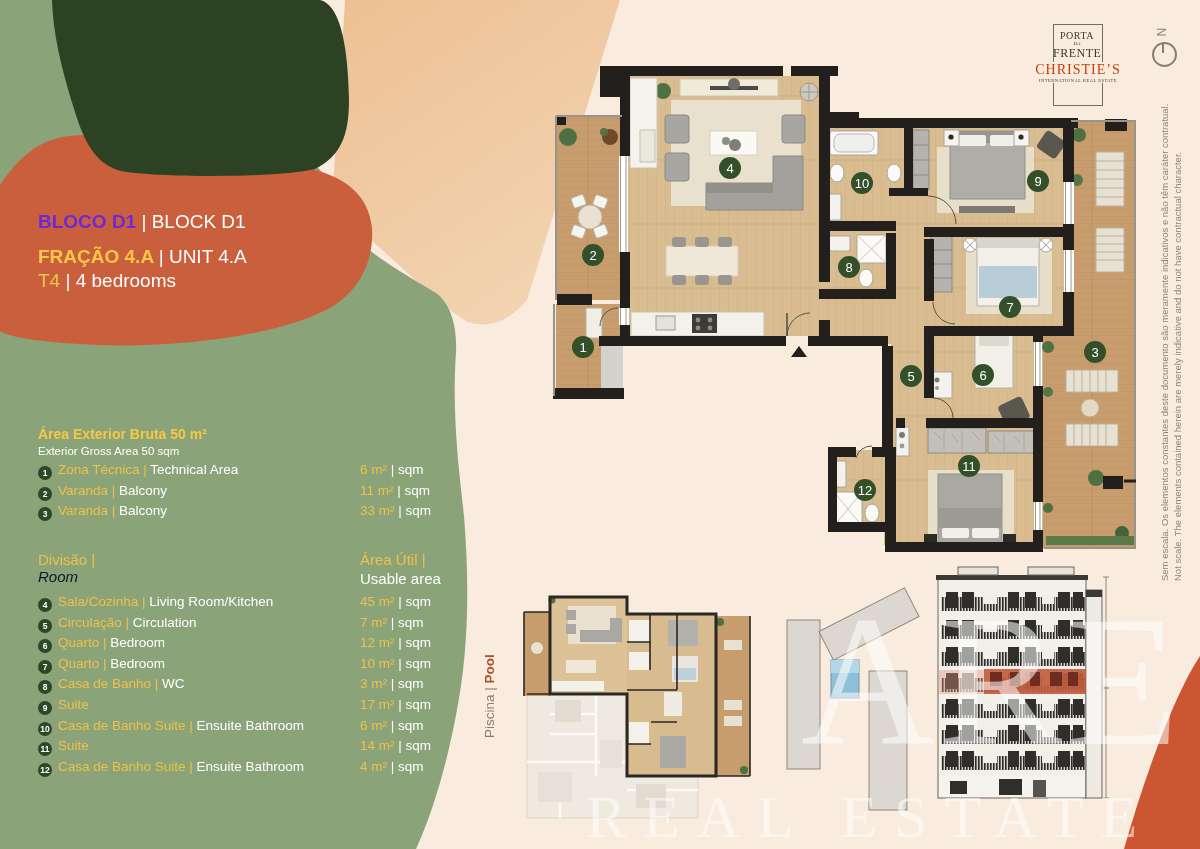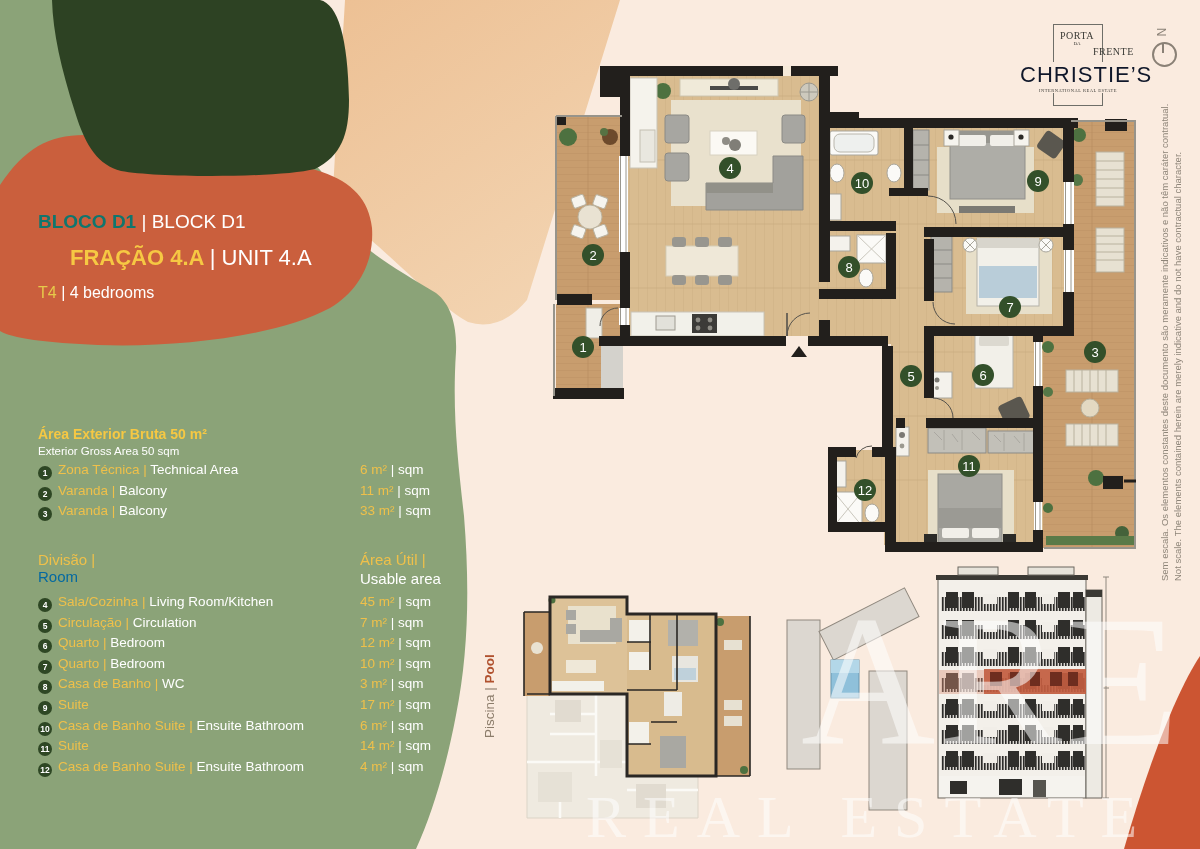--- a/index.html
+++ b/index.html
@@ -564,42 +564,42 @@
         </g>
   </g>
 
   <text x="801" y="744" font-family="Liberation Serif, serif" font-size="186" fill="#ffffff" opacity="0.55" letter-spacing="3">ARE</text>
 
   <text x="586" y="837" font-family="Liberation Serif, serif" font-size="60" fill="#ffffff" opacity="0.55" letter-spacing="17">REAL ESTATE</text>
 </svg>
 
 
 <div class="abs" style="left:38px;top:212px;width:420px;line-height:1.0;">
-  <div style="font-size:19px;color:#ffffff;"><span style="color:#0f766e;font-weight:bold;text-align:right;">BLOCO D1 </span>| BLOCK D1</div>
-  <div style="font-size:22px;color:#ffffff;margin-top:16px;margin-left:32px;"><span style="color:#f6c843;font-weight:bold;">FRAÇÃO 4.A </span>| UNIT 4.A</div>
-  <div style="font-size:16px;color:#ffffff;margin-top:16px;"><span style="color:#e6c94a;">T4 </span>| 4 bedrooms</div>
+  <div style="font-size:19px;color:#ffffff;"><span style="color:#6d28d9;font-weight:bold;text-align:right;">BLOCO D1 </span>| BLOCK D1</div>
+  <div style="font-size:19px;color:#ffffff;margin-top:16px;"><span style="color:#f6c843;font-weight:bold;">FRAÇÃO 4.A </span>| UNIT 4.A</div>
+  <div style="font-size:19px;color:#ffffff;margin-top:5px;"><span style="color:#e6c94a;">T4 </span>| 4 bedrooms</div>
 </div>
 
 <div class="abs" style="left:38px;top:361px;width:470px;">
 </div>
 
 <div class="abs" style="left:38px;top:426px;width:470px;">
   <div style="font-size:14px;font-weight:bold;color:#f6c843;">Área Exterior Bruta 50 m²</div>
   <div style="font-size:11.5px;color:#ffffff;margin-top:3px;">Exterior Gross Area 50 sqm</div>
 </div>
 
 <div class="abs" id="ext-table" style="left:38px;top:462px;width:420px;">
       <div style="position:relative;height:20.6px;font-size:13.5px;color:#ffffff;"><span style="display:inline-block;width:14px;height:14px;border-radius:50%;background:#2e4724;color:#fff;font-size:8.5px;font-weight:bold;text-align:center;line-height:14px;vertical-align:-2px;">1</span><span style="color:#efc04a;margin-left:6px;">Zona Técnica</span> <span style="color:#efc04a;">|</span> Technical Area<span style="position:absolute;left:322px;color:#efc04a;">6 m²<span style="color:#fff;"> | sqm</span></span></div>
       <div style="position:relative;height:20.6px;font-size:13.5px;color:#ffffff;"><span style="display:inline-block;width:14px;height:14px;border-radius:50%;background:#2e4724;color:#fff;font-size:8.5px;font-weight:bold;text-align:center;line-height:14px;vertical-align:-2px;">2</span><span style="color:#efc04a;margin-left:6px;">Varanda</span> <span style="color:#efc04a;">|</span> Balcony<span style="position:absolute;left:322px;color:#efc04a;">11 m²<span style="color:#fff;"> | sqm</span></span></div>
       <div style="position:relative;height:20.6px;font-size:13.5px;color:#ffffff;"><span style="display:inline-block;width:14px;height:14px;border-radius:50%;background:#2e4724;color:#fff;font-size:8.5px;font-weight:bold;text-align:center;line-height:14px;vertical-align:-2px;">3</span><span style="color:#efc04a;margin-left:6px;">Varanda</span> <span style="color:#efc04a;">|</span> Balcony<span style="position:absolute;left:322px;color:#efc04a;">33 m²<span style="color:#fff;"> | sqm</span></span></div>
     </div>
 
 <div class="abs" style="left:38px;top:551px;width:420px;font-size:15px;color:#efc04a;">
   <span>Divisão |</span><span style="position:absolute;left:322px;">Área Útil |</span><br>
-  <span style="color:#0369a1;">Room</span><span style="position:absolute;left:322px;top:19px;color:#ffffff;">Usable area</span>
+  <span style="color:#0f172a;font-style:italic;">Room</span><span style="position:absolute;left:322px;top:19px;color:#ffffff;">Usable area</span>
 </div>
 
 <div class="abs" id="room-table" style="left:38px;top:594px;width:430px;">
       <div style="position:relative;height:20.6px;font-size:13.5px;color:#ffffff;"><span style="display:inline-block;width:14px;height:14px;border-radius:50%;background:#2e4724;color:#fff;font-size:8.5px;font-weight:bold;text-align:center;line-height:14px;vertical-align:-2px;">4</span><span style="color:#efc04a;margin-left:6px;">Sala/Cozinha</span> <span style="color:#efc04a;">|</span> Living Room/Kitchen<span style="position:absolute;left:322px;color:#efc04a;">45 m²<span style="color:#fff;"> | sqm</span></span></div>
       <div style="position:relative;height:20.6px;font-size:13.5px;color:#ffffff;"><span style="display:inline-block;width:14px;height:14px;border-radius:50%;background:#2e4724;color:#fff;font-size:8.5px;font-weight:bold;text-align:center;line-height:14px;vertical-align:-2px;">5</span><span style="color:#efc04a;margin-left:6px;">Circulação</span> <span style="color:#efc04a;">|</span> Circulation<span style="position:absolute;left:322px;color:#efc04a;">7 m²<span style="color:#fff;"> | sqm</span></span></div>
       <div style="position:relative;height:20.6px;font-size:13.5px;color:#ffffff;"><span style="display:inline-block;width:14px;height:14px;border-radius:50%;background:#2e4724;color:#fff;font-size:8.5px;font-weight:bold;text-align:center;line-height:14px;vertical-align:-2px;">6</span><span style="color:#efc04a;margin-left:6px;">Quarto</span> <span style="color:#efc04a;">|</span> Bedroom<span style="position:absolute;left:322px;color:#efc04a;">12 m²<span style="color:#fff;"> | sqm</span></span></div>
       <div style="position:relative;height:20.6px;font-size:13.5px;color:#ffffff;"><span style="display:inline-block;width:14px;height:14px;border-radius:50%;background:#2e4724;color:#fff;font-size:8.5px;font-weight:bold;text-align:center;line-height:14px;vertical-align:-2px;">7</span><span style="color:#efc04a;margin-left:6px;">Quarto</span> <span style="color:#efc04a;">|</span> Bedroom<span style="position:absolute;left:322px;color:#efc04a;">10 m²<span style="color:#fff;"> | sqm</span></span></div>
       <div style="position:relative;height:20.6px;font-size:13.5px;color:#ffffff;"><span style="display:inline-block;width:14px;height:14px;border-radius:50%;background:#2e4724;color:#fff;font-size:8.5px;font-weight:bold;text-align:center;line-height:14px;vertical-align:-2px;">8</span><span style="color:#efc04a;margin-left:6px;">Casa de Banho</span> <span style="color:#efc04a;">|</span> WC<span style="position:absolute;left:322px;color:#efc04a;">3 m²<span style="color:#fff;"> | sqm</span></span></div>
       <div style="position:relative;height:20.6px;font-size:13.5px;color:#ffffff;"><span style="display:inline-block;width:14px;height:14px;border-radius:50%;background:#2e4724;color:#fff;font-size:8.5px;font-weight:bold;text-align:center;line-height:14px;vertical-align:-2px;">9</span><span style="color:#efc04a;margin-left:6px;">Suite</span><span style="position:absolute;left:322px;color:#efc04a;">17 m²<span style="color:#fff;"> | sqm</span></span></div>
       <div style="position:relative;height:20.6px;font-size:13.5px;color:#ffffff;"><span style="display:inline-block;width:14px;height:14px;border-radius:50%;background:#2e4724;color:#fff;font-size:8.5px;font-weight:bold;text-align:center;line-height:14px;vertical-align:-2px;">10</span><span style="color:#efc04a;margin-left:6px;">Casa de Banho Suite </span> <span style="color:#efc04a;">|</span> Ensuite Bathroom<span style="position:absolute;left:322px;color:#efc04a;">6 m²<span style="color:#fff;"> | sqm</span></span></div>
@@ -609,24 +609,24 @@
 
 <div class="abs" style="left:482px;top:646px;width:40px;height:100px;">
   <div style="transform:rotate(-90deg) translate(-92px,0);transform-origin:0 0;white-space:nowrap;font-size:13.5px;color:#8c7d6b;">Piscina | <b style="color:#b0512e;">Pool</b></div>
 </div>
 
 <div class="abs" style="left:1020px;top:18px;width:120px;height:90px;">
   <div class="abs" style="left:33px;top:6px;width:48px;height:80px;border:1.3px solid #6e6e68;"></div>
   <div class="abs" style="left:33px;top:12px;width:48px;text-align:center;color:#3a3a35;font-family:'Liberation Serif',serif;">
     <div style="font-size:10px;letter-spacing:0.5px;">PORTA</div>
     <div style="font-size:5px;">DA</div>
-    <div style="font-size:10px;letter-spacing:0.5px;margin-left:40px;">FRENTE</div>
+    <div style="font-size:12px;letter-spacing:0.5px;">FRENTE</div>
   </div>
   <div class="abs" style="left:0px;top:44px;width:116px;background:#faebdf;text-align:center;">
-    <div style="font-size:22px;color:#0f172a;font-family:Liberation Sans, sans-serif;letter-spacing:1px;">CHRISTIE’S</div>
+    <div style="font-size:14px;color:#c2410c;font-family:Liberation Serif, serif;letter-spacing:1px;">CHRISTIE’S</div>
     <div style="font-size:4.5px;color:#3a3a35;font-family:'Liberation Serif',serif;letter-spacing:0.5px;">INTERNATIONAL REAL ESTATE</div>
   </div>
 </div>
 
 <div class="abs" style="left:1146px;top:20px;width:40px;height:50px;">
   <div class="abs" style="left:6px;top:22px;width:21px;height:21px;border:2px solid #8a8176;border-radius:50%;"></div>
   <div class="abs" style="left:16px;top:24px;width:2px;height:9px;background:#8a8176;"></div>
   <div class="abs" style="left:11px;top:5px;font-size:12px;color:#8a8176;transform:rotate(90deg);">N</div>
 </div>
 

